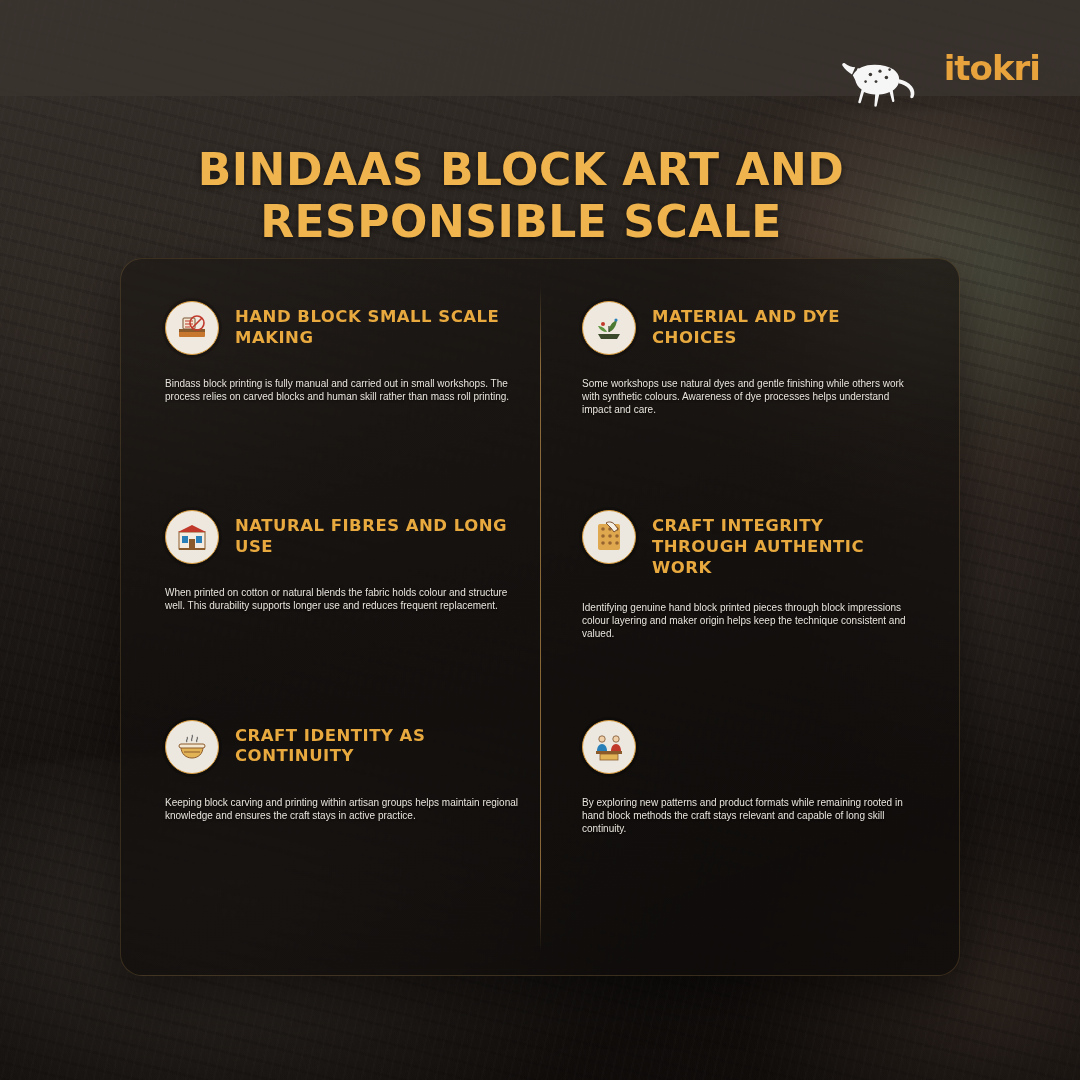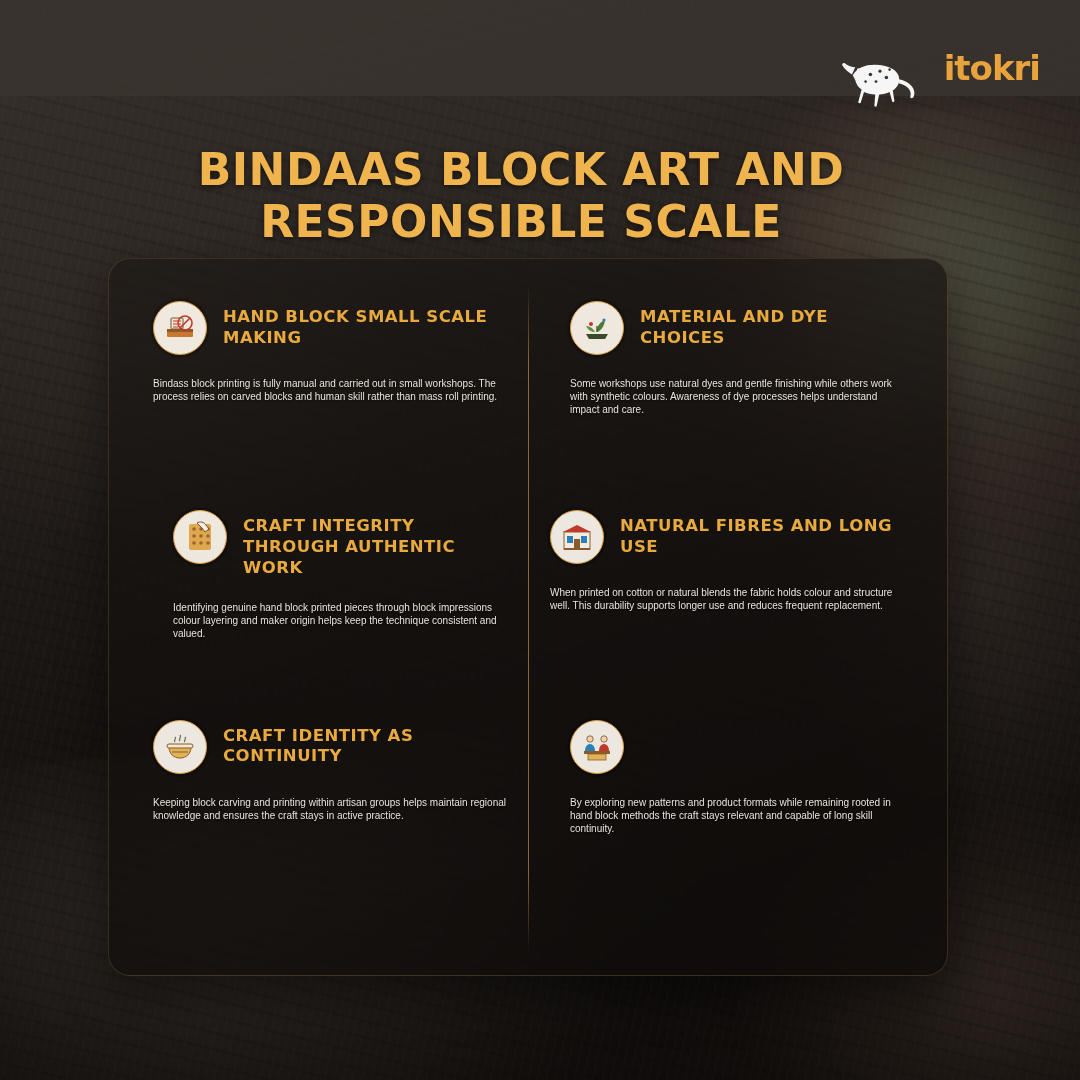--- a/index.html
+++ b/index.html
@@ -115,21 +115,21 @@
     letter-spacing: 0.5px;
     color: #efb44e;
     text-shadow: 0 2px 6px rgba(0,0,0,0.55);
     z-index: 4;
     margin-top: 44px;
   }
 
   
   .card {
     position: absolute;
-    left: 108px; top: 258px;
+    left: 120px; top: 258px;
     width: 840px; height: 718px;
     border-radius: 22px;
     background: linear-gradient(160deg, rgba(26,22,19,0.60) 0%, rgba(18,15,13,0.70) 45%, rgba(14,11,10,0.78) 100%);
     border: 1px solid rgba(226,176,96,0.18);
     backdrop-filter: blur(2px);
     box-shadow: 0 18px 50px rgba(0,0,0,0.45);
     overflow: hidden;
   }
   .divider {
     position: absolute;
@@ -260,20 +260,37 @@
               <path d="M17 21v-6" stroke="#2e3d22" stroke-width="1.2"></path>
               <circle cx="11" cy="13" r="2" fill="#c0392b"></circle>
               <circle cx="24" cy="9" r="1.6" fill="#2980b9"></circle>
             </svg>
           </span>
           <span class="cell-title">MATERIAL AND DYE CHOICES</span>
         </div>
         <div class="cell-body">Some workshops use natural dyes and gentle finishing while others work with synthetic colours. Awareness of dye processes helps understand impact and care.</div>
       </div>
 
+      <div class="cell">
+        <div class="cell-head">
+          <span class="icon-circle">
+            <svg width="36" height="36" viewBox="0 0 36 36">
+              <rect x="5" y="13" width="26" height="17" fill="#f4ece0" stroke="#8b5a2b" stroke-width="1"></rect>
+              <path d="M4 13l14-7 14 7z" fill="#c0392b"></path>
+              <rect x="8" y="17" width="6" height="7" fill="#2980b9"></rect>
+              <rect x="22" y="17" width="6" height="7" fill="#2980b9"></rect>
+              <rect x="15" y="20" width="6" height="10" fill="#8b5a2b"></rect>
+              <rect x="5" y="29" width="26" height="2" fill="#8b5a2b"></rect>
+            </svg>
+          </span>
+          <span class="cell-title">NATURAL FIBRES AND LONG USE</span>
+        </div>
+        <div class="cell-body">When printed on cotton or natural blends the fabric holds colour and structure well. This durability supports longer use and reduces frequent replacement.</div>
+      </div>
+
       <div class="cell right">
         <div class="cell-head">
           <span class="icon-circle">
             <svg width="36" height="36" viewBox="0 0 36 36">
               <rect x="7" y="5" width="22" height="26" rx="2" fill="#e0a84e"></rect>
               <g fill="#8b5a2b" opacity="0.85">
                 <circle cx="12" cy="10" r="1.8"></circle>
                   <circle cx="19" cy="10" r="1.8"></circle>
                   <circle cx="26" cy="10" r="1.8"></circle>
                 <circle cx="12" cy="17" r="1.8"></circle>
@@ -287,37 +304,20 @@
             </svg>
           </span>
           <span class="cell-title">CRAFT INTEGRITY THROUGH AUTHENTIC WORK</span>
         </div>
         <div class="cell-body">Identifying genuine hand block printed pieces through block impressions colour layering and maker origin helps keep the technique consistent and valued.</div>
       </div>
 
       <div class="cell">
         <div class="cell-head">
           <span class="icon-circle">
-            <svg width="36" height="36" viewBox="0 0 36 36">
-              <rect x="5" y="13" width="26" height="17" fill="#f4ece0" stroke="#8b5a2b" stroke-width="1"></rect>
-              <path d="M4 13l14-7 14 7z" fill="#c0392b"></path>
-              <rect x="8" y="17" width="6" height="7" fill="#2980b9"></rect>
-              <rect x="22" y="17" width="6" height="7" fill="#2980b9"></rect>
-              <rect x="15" y="20" width="6" height="10" fill="#8b5a2b"></rect>
-              <rect x="5" y="29" width="26" height="2" fill="#8b5a2b"></rect>
-            </svg>
-          </span>
-          <span class="cell-title">NATURAL FIBRES AND LONG USE</span>
-        </div>
-        <div class="cell-body">When printed on cotton or natural blends the fabric holds colour and structure well. This durability supports longer use and reduces frequent replacement.</div>
-      </div>
-
-      <div class="cell">
-        <div class="cell-head">
-          <span class="icon-circle">
             <svg width="34" height="34" viewBox="0 0 34 34">
               <path d="M6 17h22c0 7-5 11-11 11S6 24 6 17z" fill="#e2b257" stroke="#8b5a2b" stroke-width="1"></path>
               <rect x="4" y="14" width="26" height="4" rx="2" fill="#f3e7d2" stroke="#8b5a2b" stroke-width="1"></rect>
               <path d="M12 12c-2-2 2-3 0-5M17 11c-2-2 2-4 0-6M22 12c-2-2 2-3 0-5" stroke="#6b6b6b" stroke-width="1.3" fill="none"></path>
               <path d="M9 22h16" stroke="#8b5a2b" stroke-width="1"></path>
             </svg>
           </span>
           <span class="cell-title">CRAFT IDENTITY AS CONTINUITY</span>
         </div>
         <div class="cell-body">Keeping block carving and printing within artisan groups helps maintain regional knowledge and ensures the craft stays in active practice.</div>

